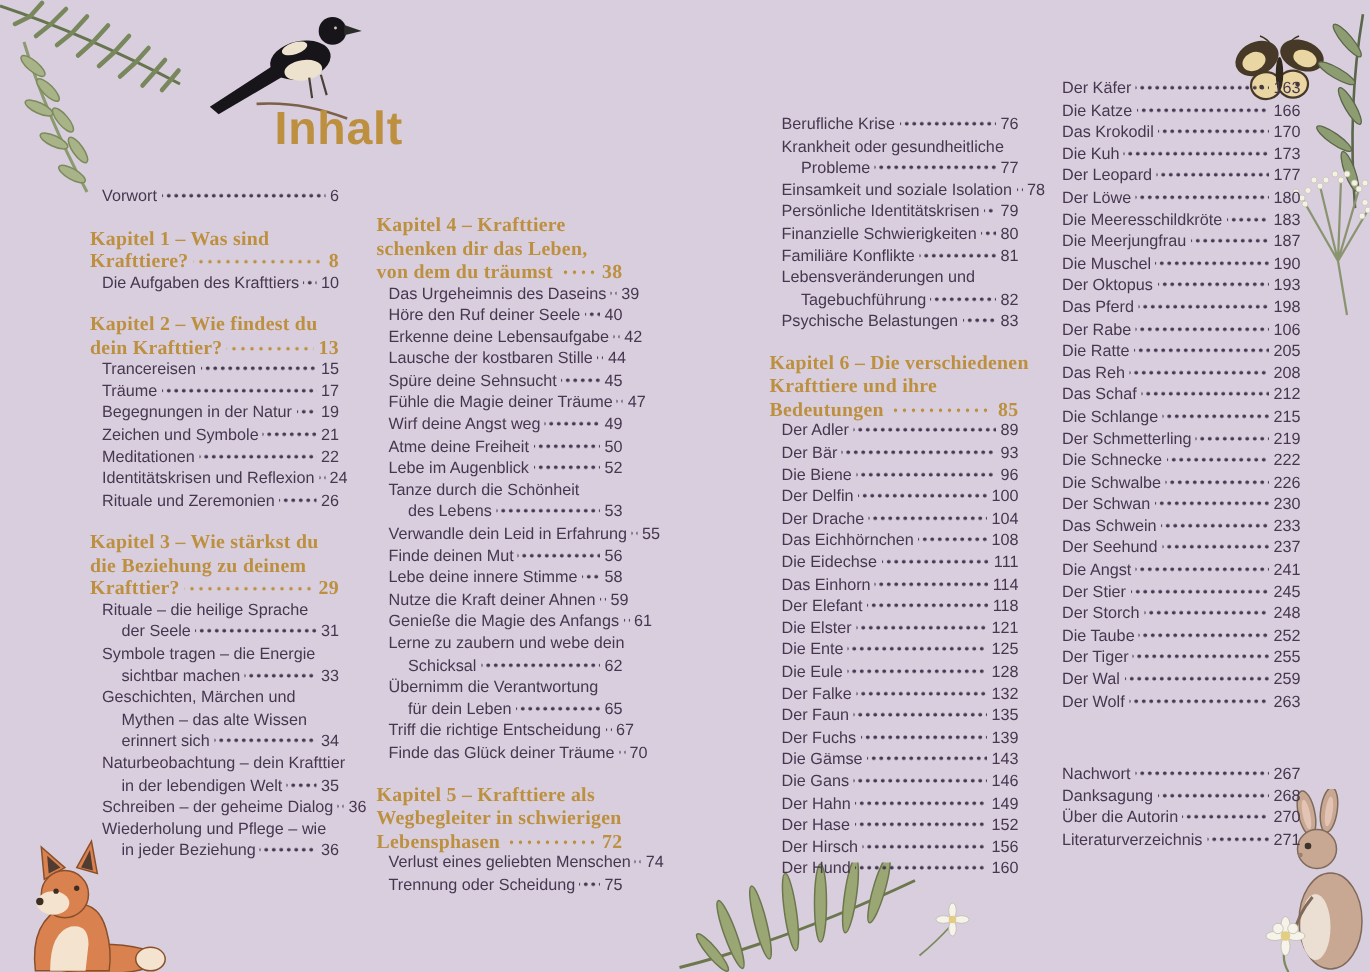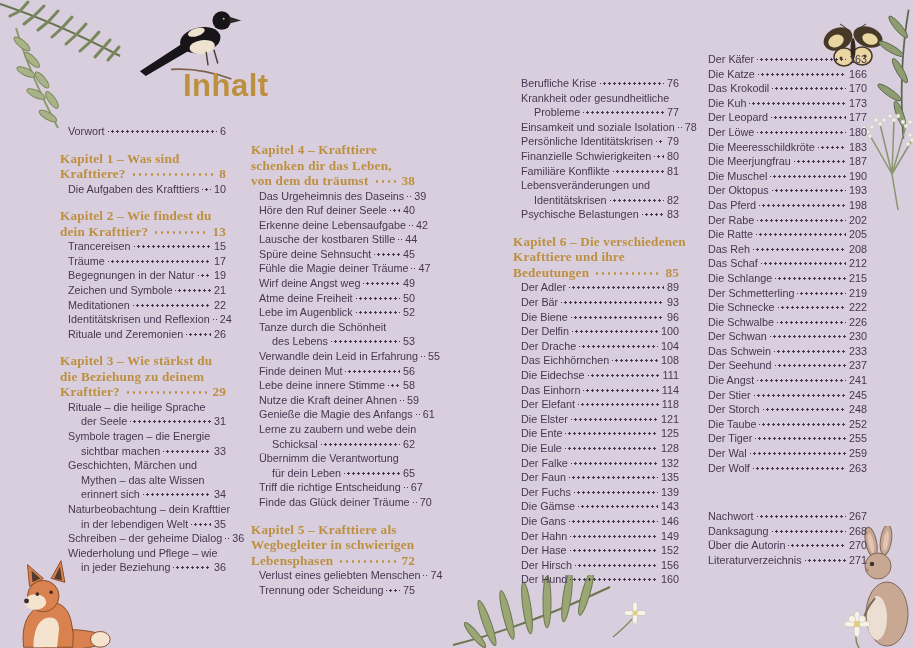--- a/index.html
+++ b/index.html
@@ -588,21 +588,21 @@
           <span class="txt">Familiäre Konflikte</span>
           <span class="dots"></span>
           <span class="pg">81</span>
         </div>
       </div>
       <div class="entry">
         <div class="row">
           <span class="txt">Lebensveränderungen und</span>
         </div>
         <div class="row cont">
-          <span class="txt">Identitätskrisen</span>
+          <span class="txt">Tagebuchführung</span>
           <span class="dots"></span>
           <span class="pg">82</span>
         </div>
       </div>
       <div class="entry">
         <div class="row">
           <span class="txt">Psychische Belastungen</span>
           <span class="dots"></span>
           <span class="pg">83</span>
         </div>
@@ -847,21 +847,21 @@
         <div class="row">
           <span class="txt">Das Pferd</span>
           <span class="dots"></span>
           <span class="pg">198</span>
         </div>
       </div>
       <div class="entry">
         <div class="row">
           <span class="txt">Der Rabe</span>
           <span class="dots"></span>
-          <span class="pg">202</span>
+          <span class="pg">106</span>
         </div>
       </div>
       <div class="entry">
         <div class="row">
           <span class="txt">Die Ratte</span>
           <span class="dots"></span>
           <span class="pg">205</span>
         </div>
       </div>
       <div class="entry">

